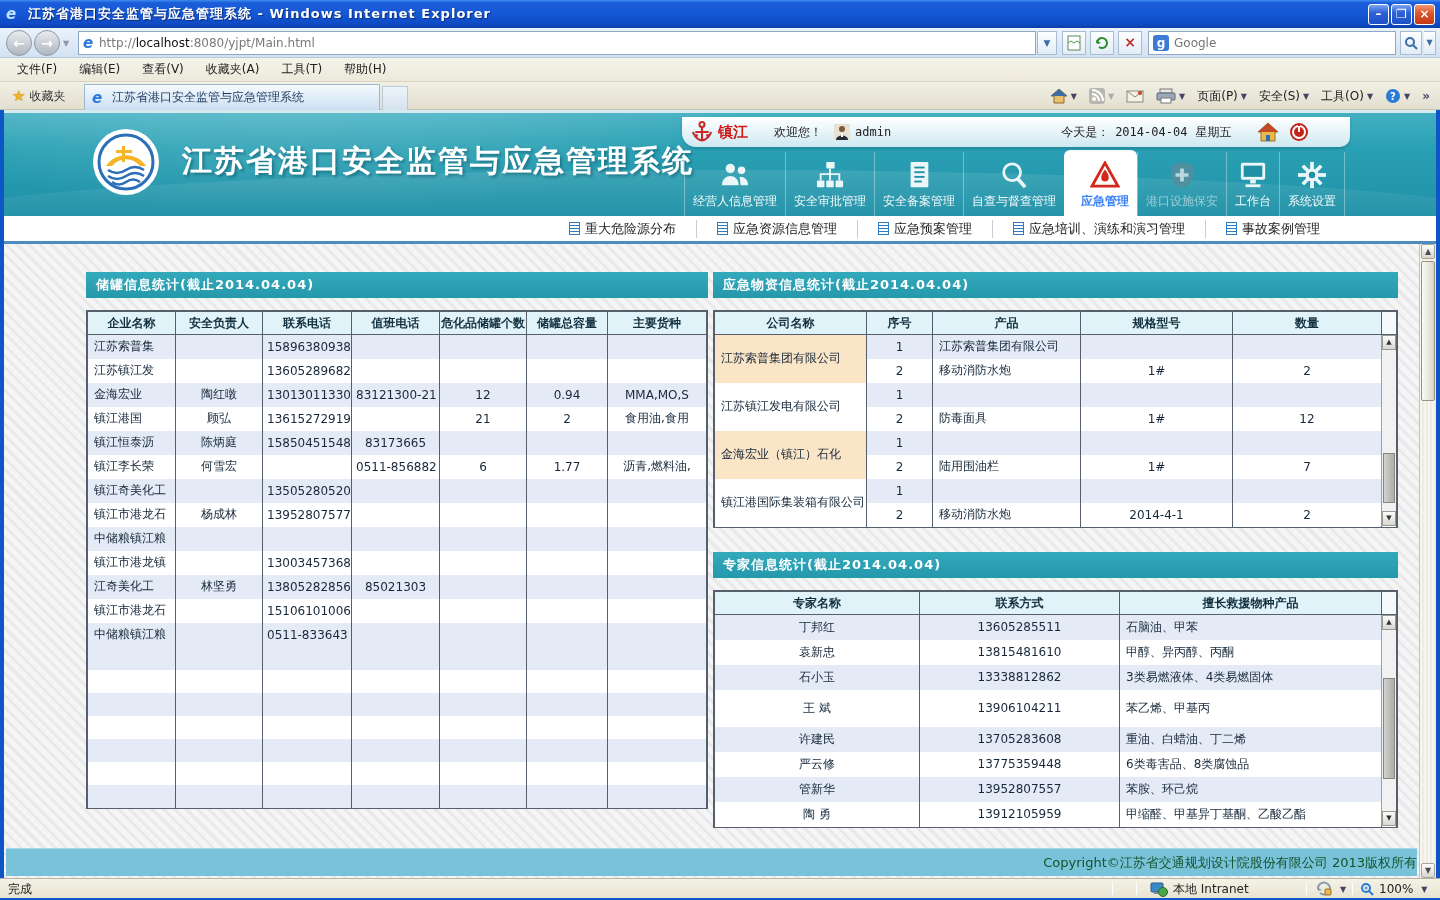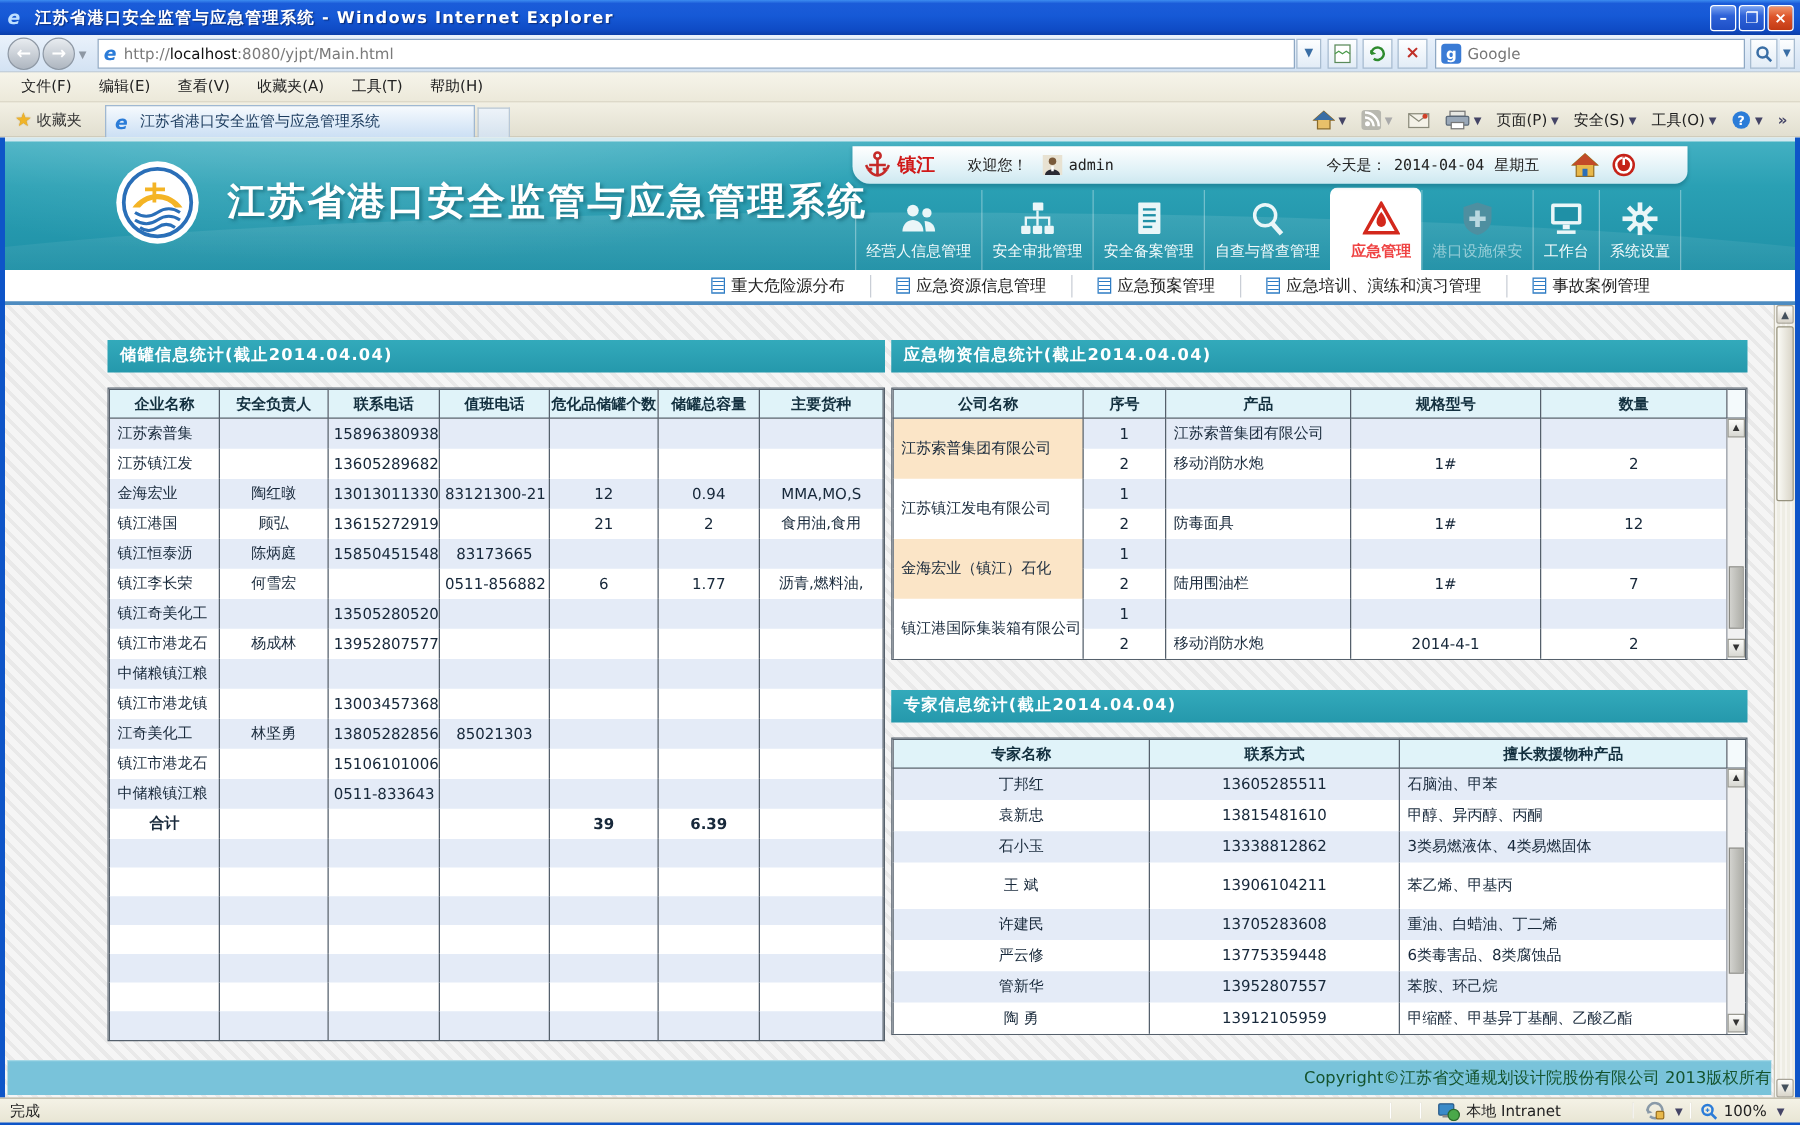--- a/index.html
+++ b/index.html
@@ -62,21 +62,21 @@
   .welcome { position:absolute; left:678px; top:4px; width:668px; height:30px; z-index:4;
     background:linear-gradient(180deg,#FFFFFF,#DDF0F6 70%,#CDE8F0); border-radius:0 0 10px 14px;
     display:flex; align-items:center; font-size:12px; color:#222; padding:0 10px; box-shadow:0 2px 3px rgba(0,60,80,.25); }
   .welcome .city { color:#D01818; font-weight:bold; font-size:15px; margin:0 26px 0 6px; }
   .welcome .uname { font-family:"DejaVu Sans Mono",monospace; margin-left:5px; }
   .nav { position:absolute; left:680px; bottom:0; height:66px; display:flex; align-items:flex-end; z-index:3; }
   .nav-item { height:64px; display:flex; flex-direction:column; align-items:center; justify-content:flex-end; padding:4px 8px 6px;
     color:#F2FAFB; font-size:12px; border-left:1px solid rgba(255,255,255,.35); white-space:nowrap; }
   .nav-item:last-child { border-right:1px solid rgba(255,255,255,.35); }
   .nav-item svg { width:30px; height:28px; margin-bottom:4px; }
-  .nav-item.active { background:#fff; border-radius:6px 6px 0 0; color:#ef4444; font-weight:bold; height:66px; border-left-color:transparent;padding-left:16px; }
+  .nav-item.active { background:#fff; border-radius:6px 6px 0 0; color:#3b82f6; font-weight:bold; height:66px; border-left-color:transparent;padding-left:16px; }
   .nav-item.disabled { color:rgba(235,248,250,.55); }
 
   
   .subnav { position:absolute; left:0; top:106px; width:1432px; height:28px; background:#fff; border-bottom:3px solid #4E8CC0; display:flex; justify-content:flex-end; align-items:center; padding-right:96px; }
   .sn-item { display:flex; align-items:center; font-size:13px; color:#222; padding:0 20px; height:18px; border-left:1px solid #C9CED6; }
   .sn-item:first-child { border-left:none; }
   .sn-doc { width:11px; height:13px; border:1px solid #2E7CC4; background:repeating-linear-gradient(180deg,#fff 0 2px,#2E7CC4 2px 3px); margin-right:5px; }
 
   
   .content { position:absolute; left:0; top:134px; width:1432px; height:634px;
@@ -520,29 +520,20 @@
                 </tr>
                 <tr class="rb">
                   <td class="cl">中储粮镇江粮</td>
                   <td></td>
                   <td>0511-833643</td>
                   <td></td>
                   <td></td>
                   <td></td>
                   <td></td>
                 </tr>
-                <tr class="rw total">
-                  <td>合计</td>
-                  <td></td>
-                  <td></td>
-                  <td></td>
-                  <td>39</td>
-                  <td>6.39</td>
-                  <td></td>
-                </tr>
                 <tr class="rb">
                   <td style="height: 23px;"></td>
                   <td style="height: 23px;"></td>
                   <td style="height: 23px;"></td>
                   <td style="height: 23px;"></td>
                   <td style="height: 23px;"></td>
                   <td style="height: 23px;"></td>
                   <td style="height: 23px;"></td>
                 </tr>
                 <tr class="rw">

